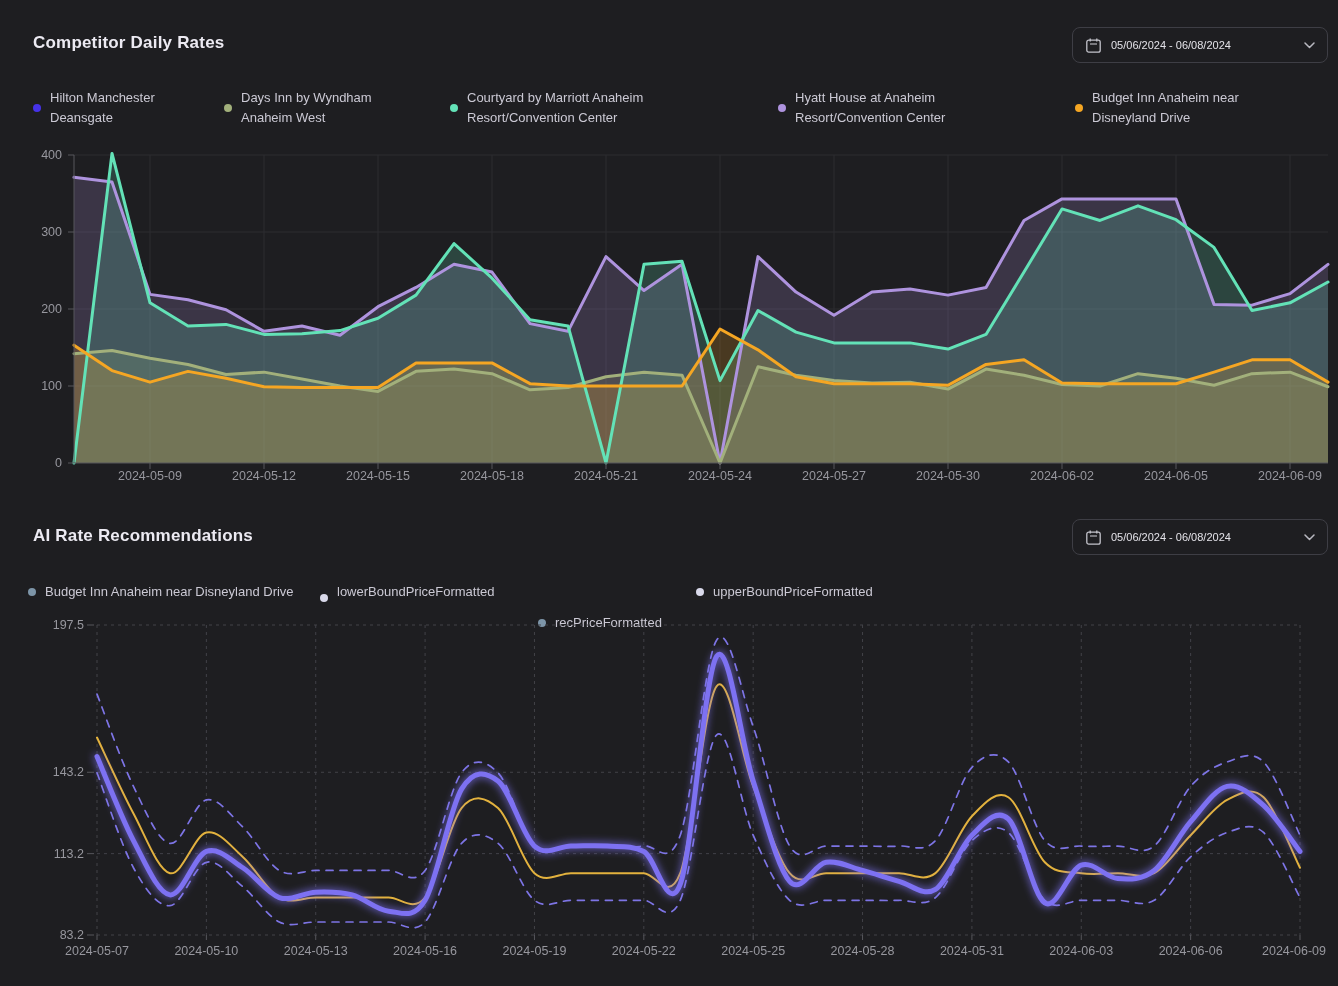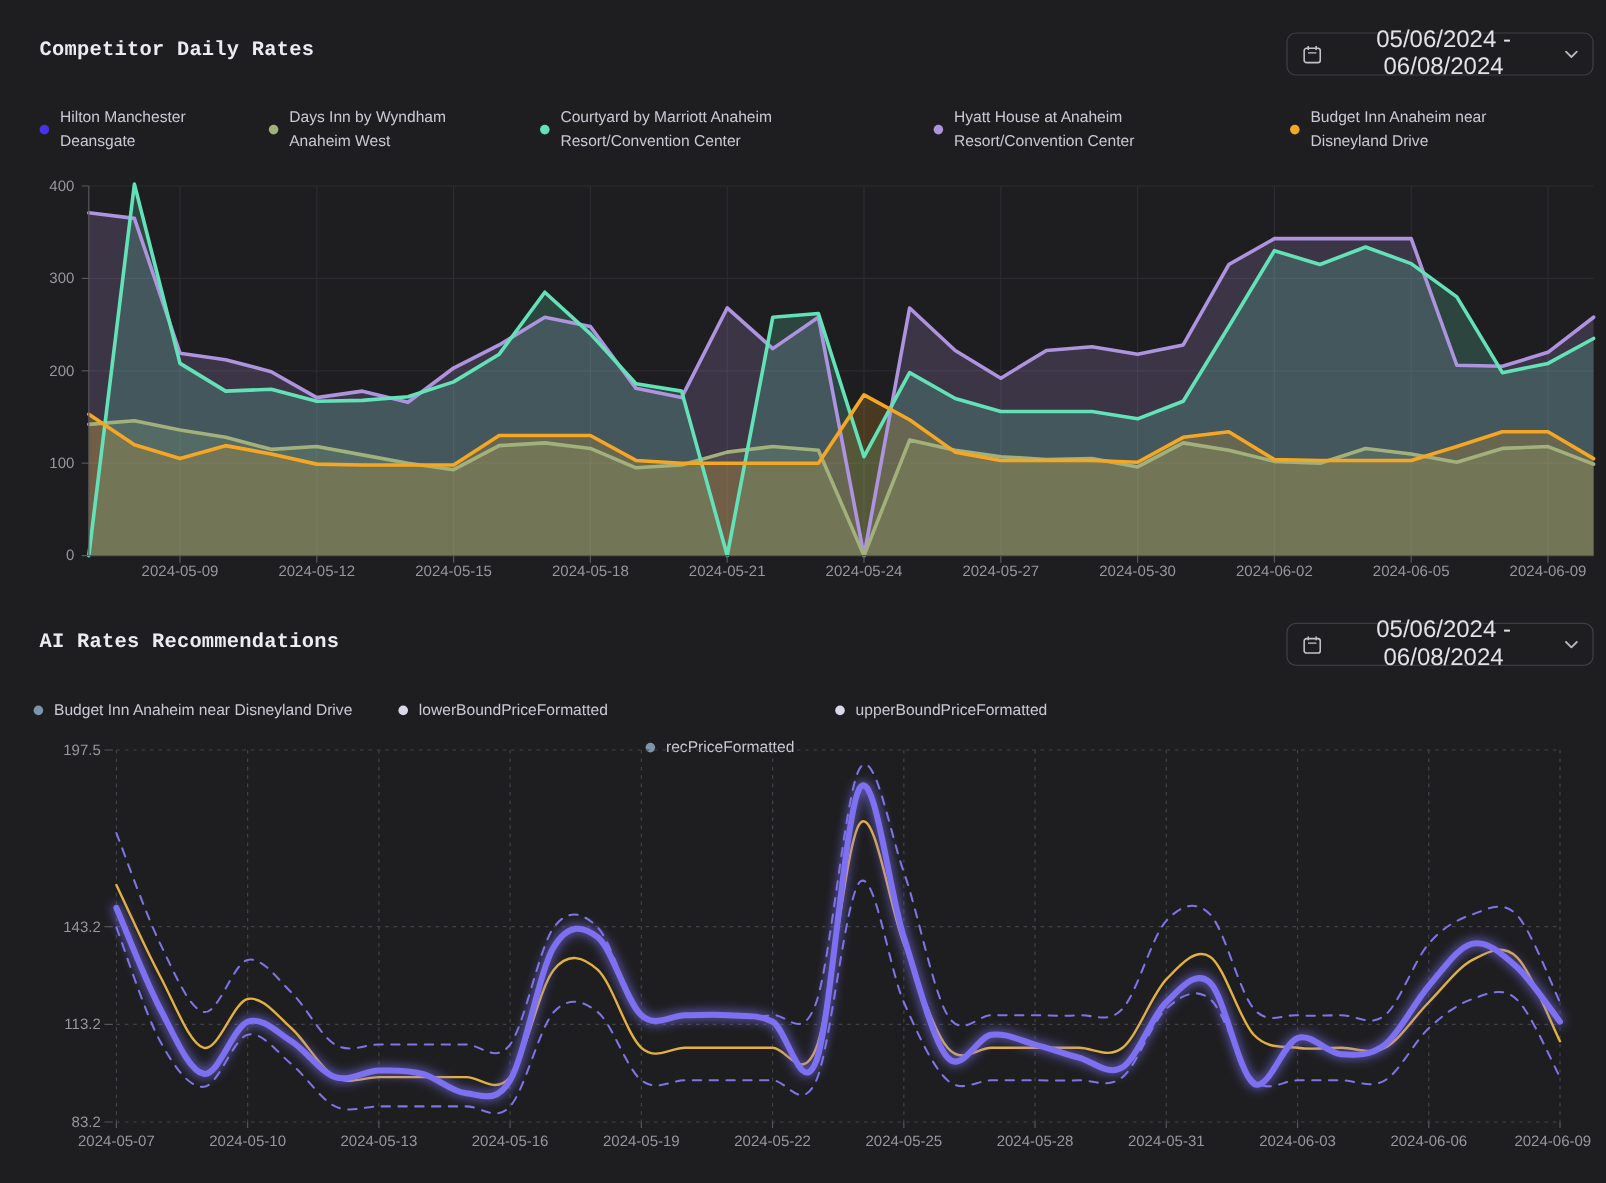--- a/index.html
+++ b/index.html
@@ -1,27 +1,27 @@
 <!DOCTYPE html>
 <html><head>
 <meta charset="utf-8">
 <style>
   * { margin:0; padding:0; box-sizing:border-box; }
   html,body { background:#1e1e21; }
   body { font-family:"Liberation Sans","DejaVu Sans",sans-serif; color:#e9e7f0; }
   .page { position:relative; width:1338px; height:986px; background:#1e1e21; overflow:hidden; }
 
-  .section-title { position:absolute; left:33px; font-size:17px; font-weight:700; color:#eceaf2; letter-spacing:.2px;font-family:Liberation Mono, monospace; }
+  .section-title { position:absolute; left:33px; font-size:17px; font-weight:700; color:#eceaf2; letter-spacing:.2px; }
   #title-1 { top:33px; }
   #title-2 { top:526px; }
 
   .datepicker { position:absolute; left:1072px; width:256px; height:36px;
     display:flex; align-items:center; gap:9px; padding:0 12px;
     background:transparent; border:1px solid #3e3e45; border-radius:8px;
-    color:#e3e2e8; font-size:20px; cursor:pointer; font-family:inherit; }
+    color:#e3e2e8; font-size:11px; cursor:pointer; font-family:inherit; }
   #picker-1 { top:27px; }
   #picker-2 { top:519px; }
   .datepicker .cal { flex:0 0 auto; display:flex; }
   .datepicker .chev { margin-left:auto; display:flex; }
 
   .legend { position:absolute; left:0; width:1338px; }
   #legend-1 { top:88px; height:44px; }
   #legend-2 { top:582px; height:18px; }
   .legend-item { position:absolute; top:0; display:flex; align-items:center; gap:9px; cursor:pointer; }
   .legend-item .dot { width:8px; height:8px; border-radius:50%; flex:0 0 auto; }
@@ -135,21 +135,21 @@
         <text x="948" y="342" text-anchor="middle" class="tick">2024-05-30</text>
         <line x1="1062" x2="1062" y1="325" y2="331" stroke="#56565c" stroke-width="1"></line>
         <text x="1062" y="342" text-anchor="middle" class="tick">2024-06-02</text>
         <line x1="1176" x2="1176" y1="325" y2="331" stroke="#56565c" stroke-width="1"></line>
         <text x="1176" y="342" text-anchor="middle" class="tick">2024-06-05</text>
         <line x1="1290" x2="1290" y1="325" y2="331" stroke="#56565c" stroke-width="1"></line>
         <text x="1290" y="342" text-anchor="middle" class="tick">2024-06-09</text>
       </g>
     </svg>
 
-  <h2 class="section-title" id="title-2">AI Rates Recommendations</h2>
+  <h2 class="section-title" id="title-2">AI Rate Recommendations</h2>
   <button class="datepicker" id="picker-2">
     <span class="cal">
       <svg width="17" height="17" viewBox="0 0 17 17" fill="none">
           <rect x="1.8" y="3.2" width="13.4" height="12" rx="2" stroke="#c3c3cb" stroke-width="1.3"></rect>
           <line x1="5.2" y1="1.4" x2="5.2" y2="4.6" stroke="#c3c3cb" stroke-width="1.3"></line>
           <line x1="11.8" y1="1.4" x2="11.8" y2="4.6" stroke="#c3c3cb" stroke-width="1.3"></line>
           <line x1="5" y1="7" x2="12" y2="7" stroke="#c3c3cb" stroke-width="1.1"></line>
         </svg>
     </span>
     <span>05/06/2024 - 06/08/2024</span>
@@ -157,21 +157,21 @@
       <svg width="11" height="7" viewBox="0 0 11 7" fill="none">
           <polyline points="1,1 5.5,5.5 10,1" stroke="#b9b9c0" stroke-width="1.5" stroke-linecap="round" stroke-linejoin="round"></polyline>
         </svg>
     </span>
   </button>
   <div class="legend" id="legend-2">
       <div class="legend-item" style="left: 28px;">
         <span class="dot" style="background: rgb(125, 149, 168);"></span>
         <span class="lbl">Budget Inn Anaheim near Disneyland Drive</span>
       </div>
-      <div class="legend-item" style="left: 332px;">
+      <div class="legend-item" style="left: 320px; align-items: flex-end;">
         <span class="dot" style="background: rgb(217, 217, 234);"></span>
         <span class="lbl">lowerBoundPriceFormatted</span>
       </div>
       <div class="legend-item" style="left: 538px; margin-top: 31px;">
         <span class="dot" style="background: rgb(125, 149, 168);"></span>
         <span class="lbl">recPriceFormatted</span>
       </div>
       <div class="legend-item" style="left: 696px;">
         <span class="dot" style="background: rgb(217, 217, 234);"></span>
         <span class="lbl">upperBoundPriceFormatted</span>

